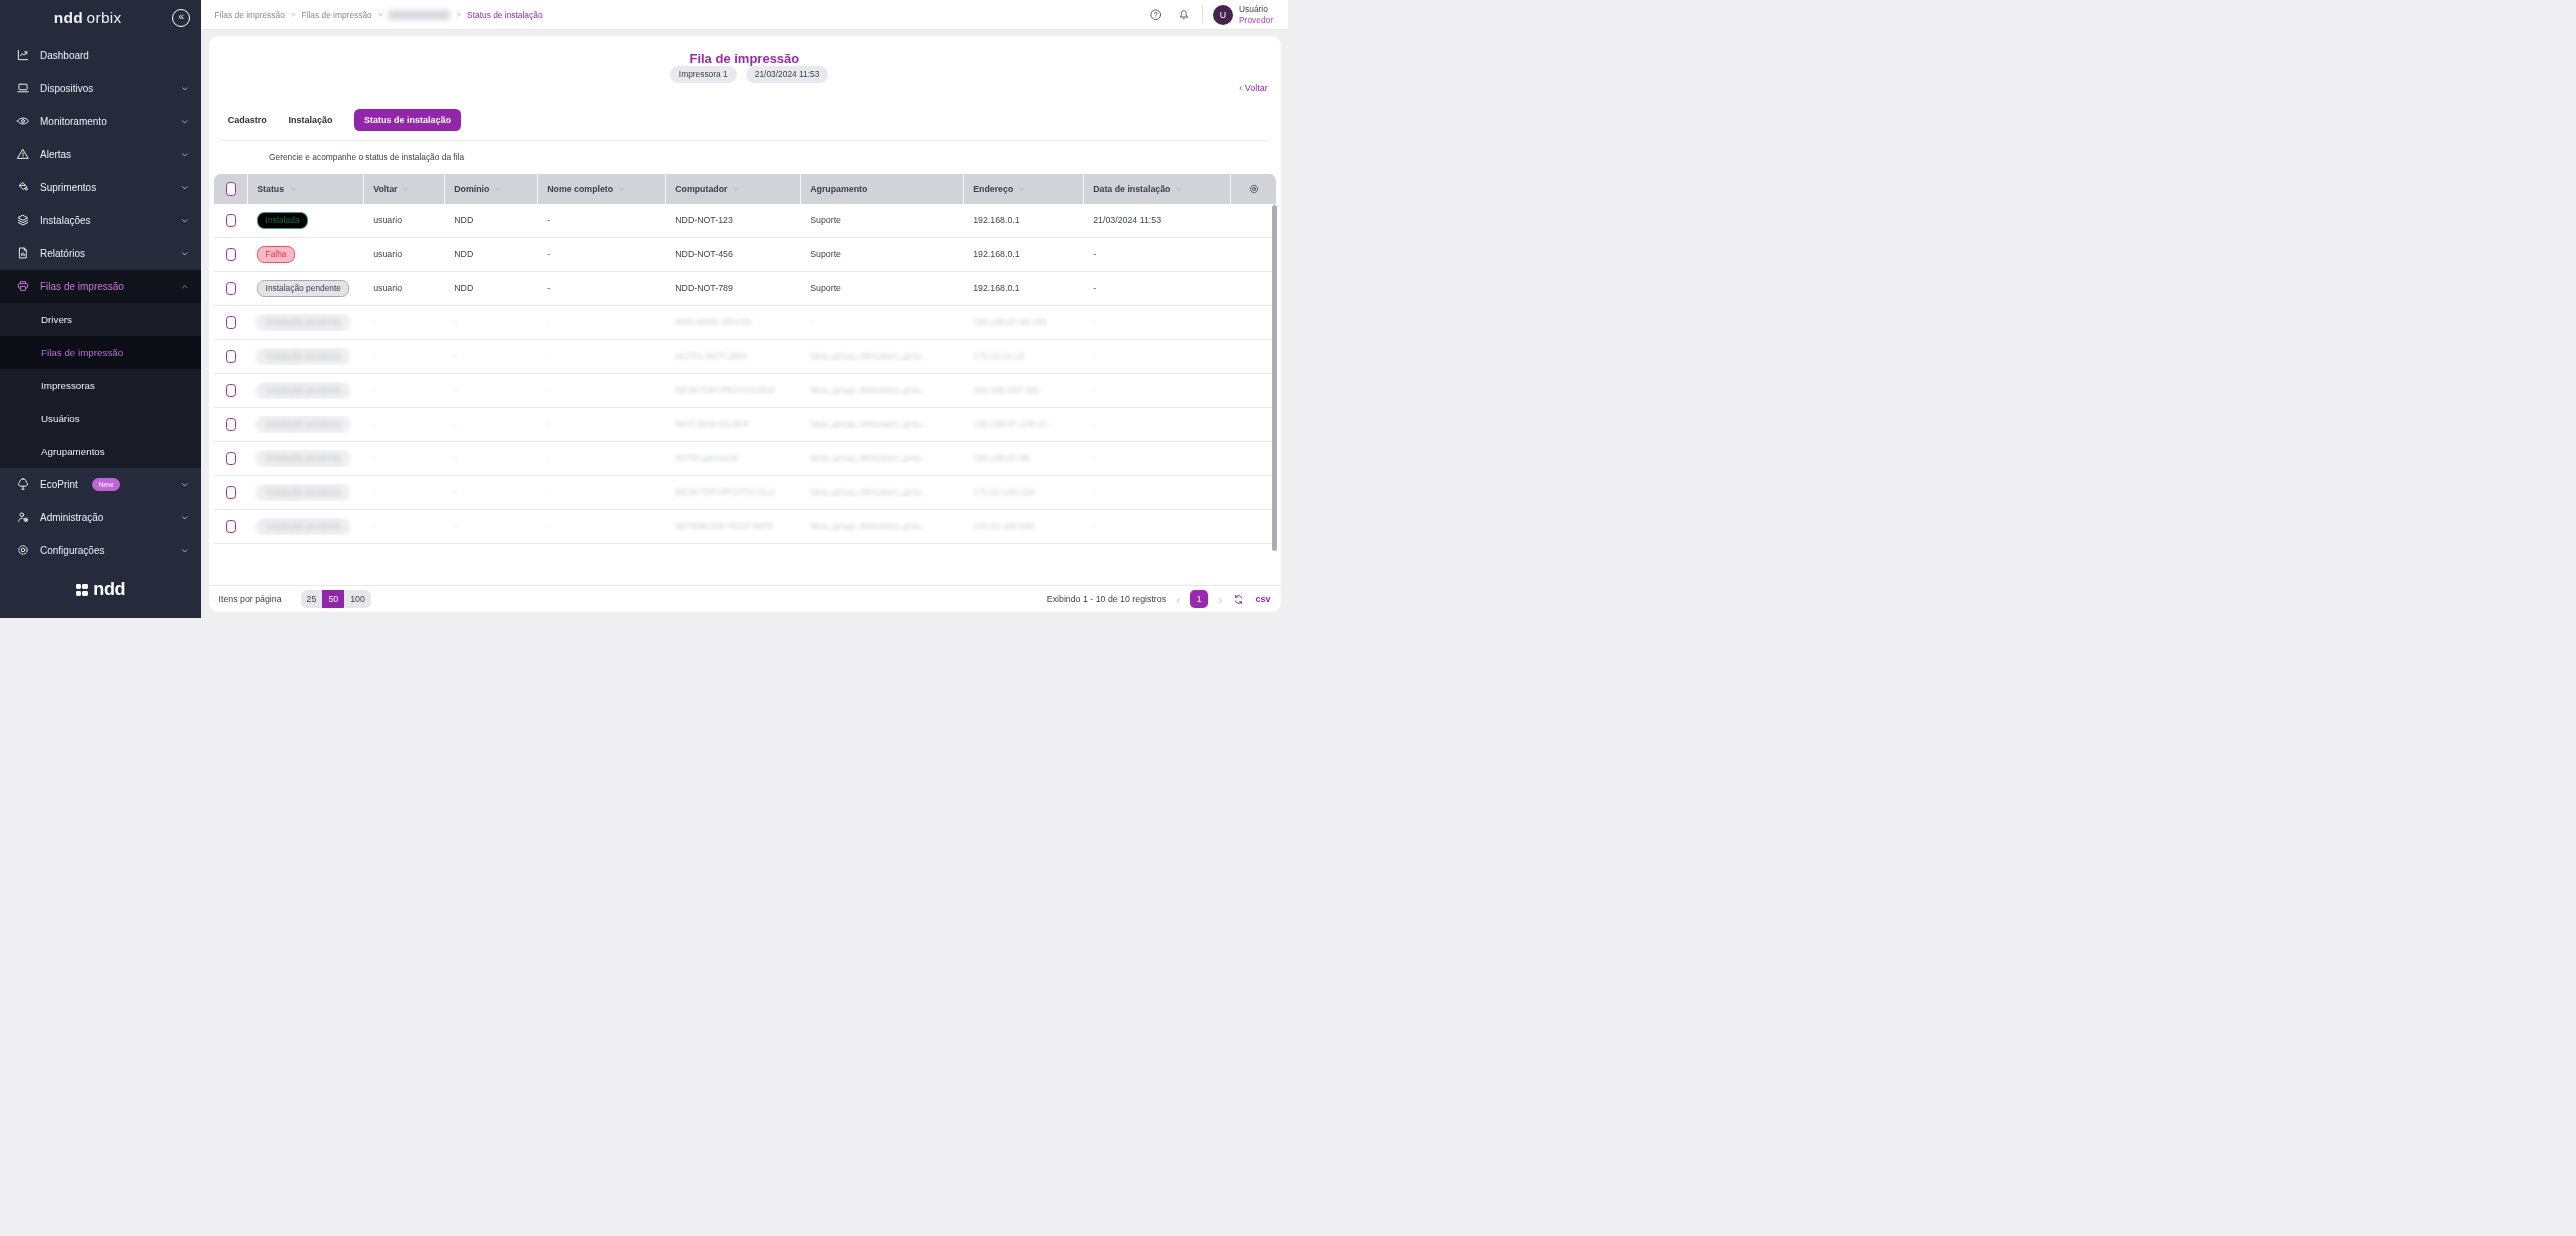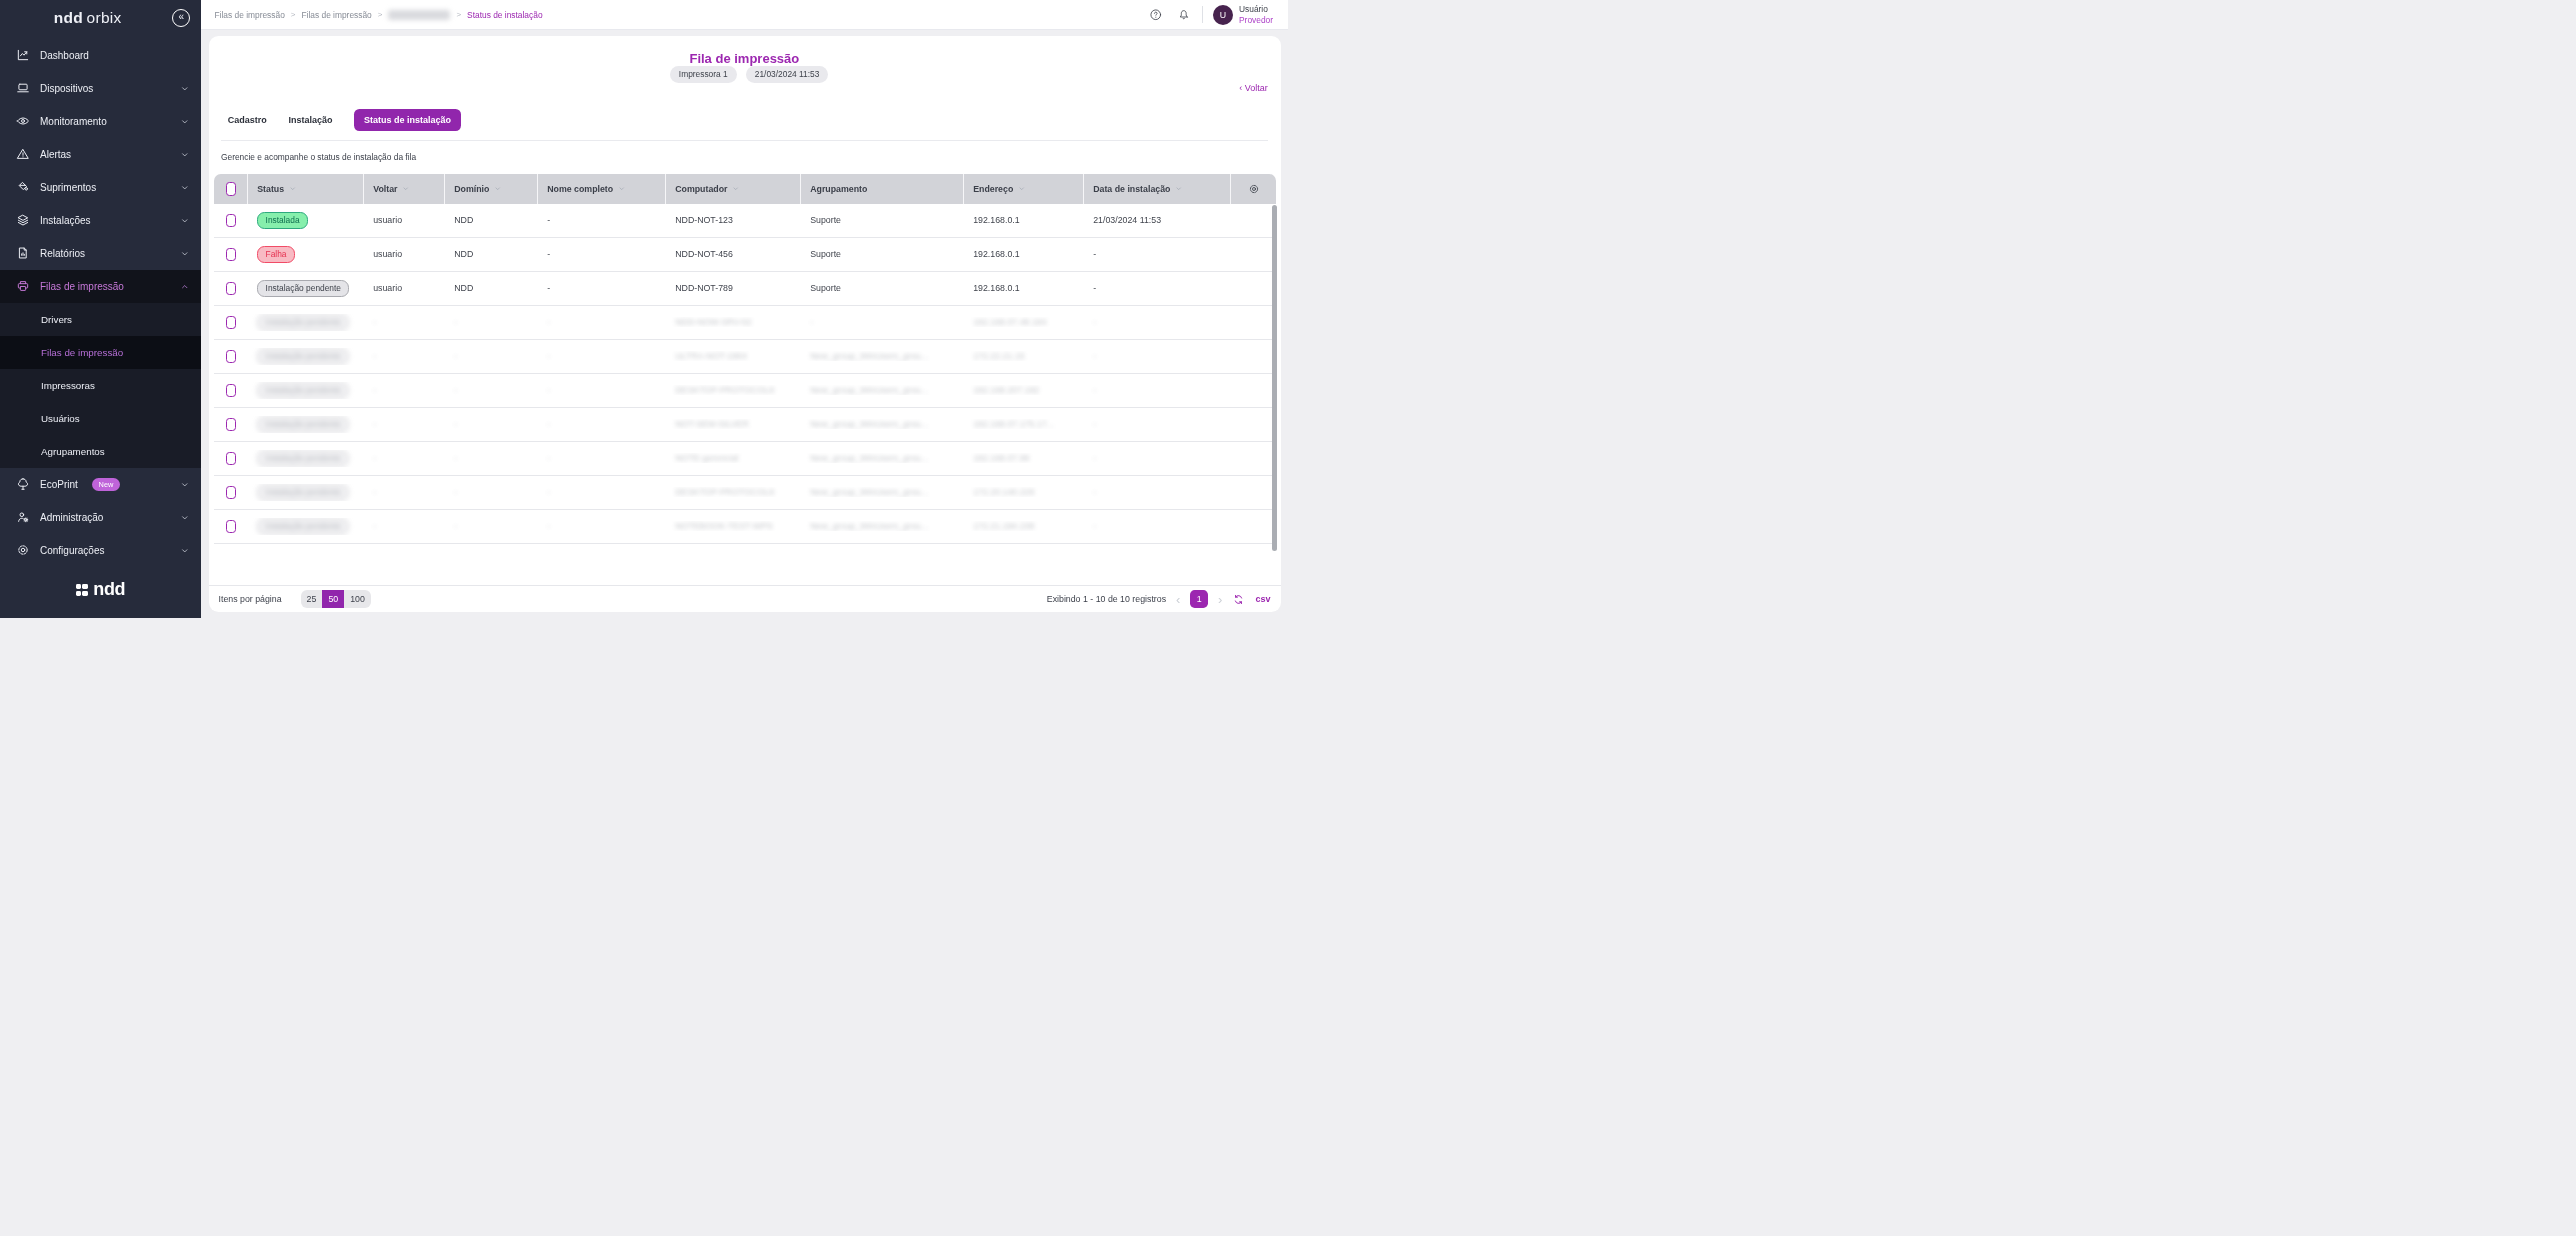--- a/index.html
+++ b/index.html
@@ -57,21 +57,21 @@
   .card-head{padding:15px 13.5px 0 12px;}
   .title-row{display:flex;align-items:center;flex-direction:column;}
   .page-title{font-size:13px;font-weight:700;color:#9c27b0;}
   .chip{margin-left:9.5px;background:#e9e9ed;border-radius:9.5px;padding:3.4px 8.8px;font-size:8.4px;color:#3e424b;}
   .back-link{margin-left:auto;color:#9c27b0;font-size:9px;cursor:pointer;}
   .tabs{display:flex;align-items:center;gap:21.6px;margin-top:16px;padding-left:6.8px;}
   .tab{font-size:9px;font-weight:700;color:#2c303a;cursor:pointer;}
   .tab.active{background:#9126ac;color:#fff;padding:6px 10px;border-radius:5.4px;}
   .hdr-divider{height:0.7px;background:#e9eaee;margin-top:9.5px;}
 
-  .sub-block{padding:10.8px 12px 2.7px 12px;}
+  .sub-block{padding:10.8px 12px 2.7px 12px;margin-left:48px;}
   .subtitle{font-size:8.4px;color:#3c404a;}
   .search-row{display:flex;align-items:center;margin-top:10.8px;}
   .search-box{width:204px;height:26px;border:0.7px solid #d5d7dd;border-radius:6px;display:flex;overflow:hidden;background:#fff;}
   .search-input{flex:1;border:0;outline:0;padding:0 8.8px;font-size:8.4px;color:#3c404a;font-family:"Liberation Sans",sans-serif;min-width:0;}
   .search-input::placeholder{color:#9aa0aa;}
   .search-btn{width:31px;background:#eadef2;display:flex;align-items:center;justify-content:center;color:#93739f;cursor:pointer;}
   .search-btn svg{width:12px;height:12px;}
   .filters-btn{margin-left:13.5px;height:26px;padding:0 15.5px;border:1px solid #e6cdf2;border-radius:6px;background:#fff;
     color:#9c27b0;font-size:9px;display:flex;align-items:center;cursor:pointer;font-family:"Liberation Sans",sans-serif;}
 
@@ -91,21 +91,21 @@
   .col-nome{width:128px;}
   .col-comp{width:135px;}
   .col-agrup{width:163px;}
   .col-end{width:120px;}
   .col-data{width:147px;}
   .col-gear{flex:1;min-width:34px;display:flex;align-items:center;justify-content:center;padding-left:0;}
   .cb{width:10px;height:13.5px;border:1.4px solid #9c27b0;border-radius:3.4px;background:#fff;cursor:pointer;}
   .gear-th{color:#3a3e48;width:12px;height:12px;cursor:pointer;}
   .gear-th svg{width:12px;height:12px;}
   .status-chip{display:inline-block;padding:2.7px 7.4px;border-radius:7.4px;font-size:8.4px;line-height:1.25;border:1px solid;}
-  .v-success{background:#86efac;border-color:#2ea97e;color:#0f6f4f;}
+  .v-success{background:#000000;border-color:#2ea97e;color:#0f6f4f;}
   .v-error{background:#f8bac3;border-color:#f14b66;color:#e5304f;}
   .v-neutral{background:#e4e4e8;border-color:#a8a9af;color:#3e424b;}
   .redacted{filter:blur(2.2px);opacity:.45;color:#7c8089;}
   .status-chip.redacted{filter:blur(2.4px);opacity:.55;}
   .vbar{position:absolute;top:31px;right:-0.7px;width:4.7px;height:346px;background:#aaadb3;border-radius:2.7px;}
 
   
   .card-footer{height:27px;border-top:0.7px solid #e6e7eb;display:flex;align-items:center;padding:0 10.8px 0 9.5px;flex-shrink:0;}
   .ipp-label{font-size:8.8px;color:#3b3f49;}
   .sizes{display:flex;border-radius:6px;overflow:hidden;margin-left:19px;}

